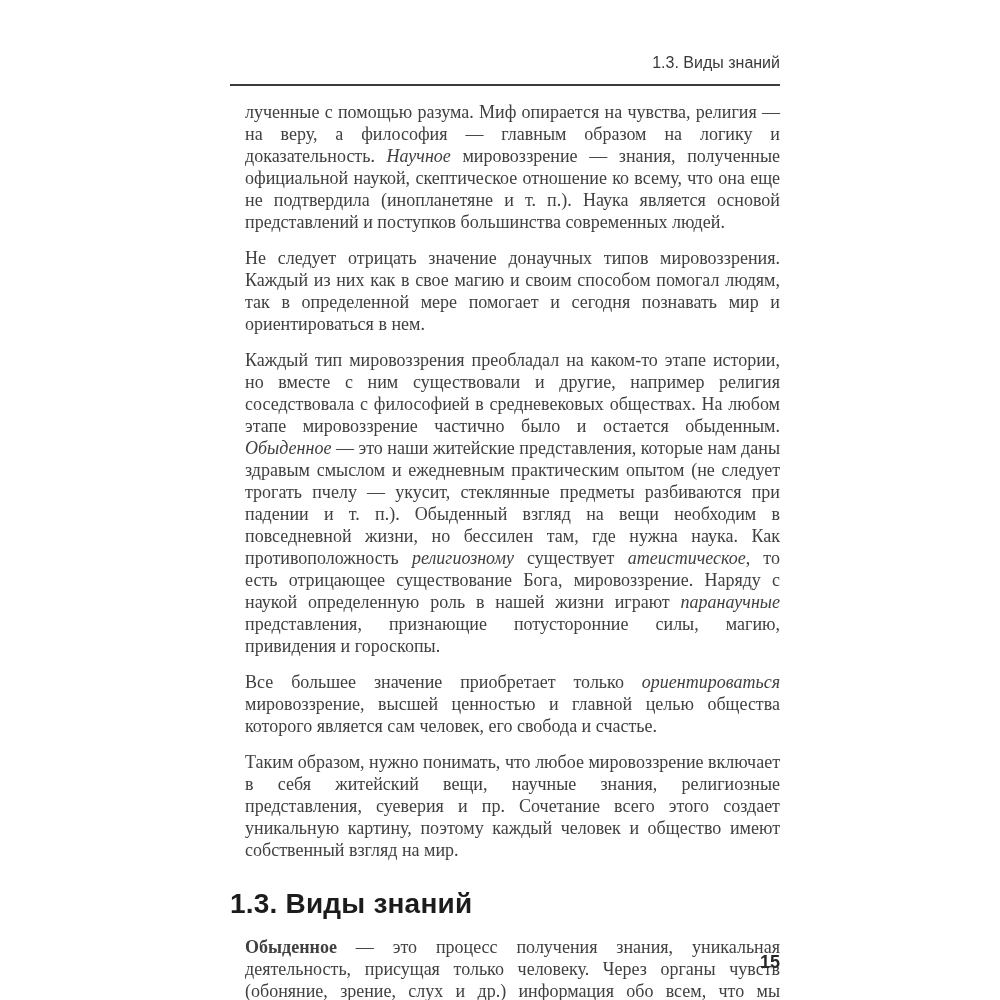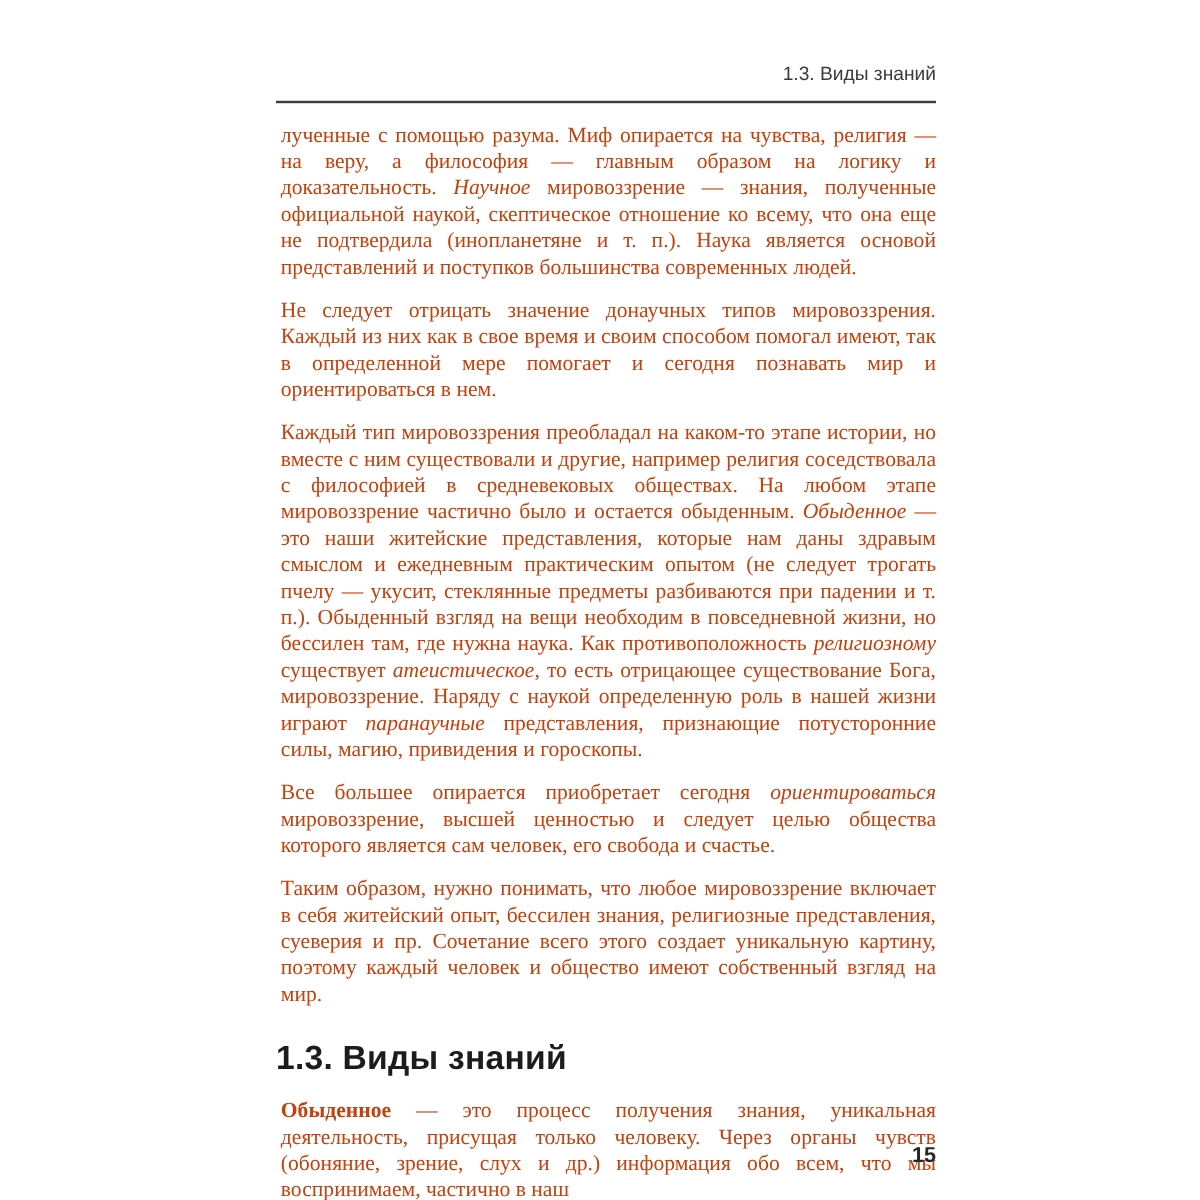--- a/index.html
+++ b/index.html
@@ -33,25 +33,25 @@
     height: 1.5px;
     background: #3c3c3c;
   }
   .page-body {
     position: absolute;
     left: 230px;
     top: 101px;
     width: 550px;
   }
   .para {
-    margin: 0 0 14px 4px;
+    margin: 0 0 14px 15px;
     font-family: "Liberation Serif", serif;
     font-size: 18px;
     line-height: 22px;
-    color: #c2410c;
+    color: #404040;
     text-align: justify;
   }
   .para em {
     font-style: italic;
   }
   .para strong {
     font-weight: bold;
   }
   .section-heading {
     margin: 27px 0 16px 0;
@@ -75,21 +75,21 @@
   }
 </style>
 </head>
 <body>
 
 <div class="book-page">
   <div class="running-head">1.3. Виды знаний</div>
   <div class="header-rule"></div>
   <div class="page-body">
       <p class="para"><span>лученные с помощью разума. Миф опирается на чувства, религия — на веру, а философия — главным образом на логику и доказательность. </span><em>Научное</em><span> мировоззрение — знания, полученные официальной наукой, скептическое отношение ко всему, что она еще не подтвердила (инопланетяне и т. п.). Наука является основой представлений и поступков большинства современных людей.</span></p>
-      <p class="para"><span>Не следует отрицать значение донаучных типов мировоззрения. Каждый из них как в свое время и своим способом помогал имеют, так в определенной мере помогает и сегодня познавать мир и ориентироваться в нем.</span></p>
+      <p class="para"><span>Не следует отрицать значение донаучных типов мировоззрения. Каждый из них как в свое магию и своим способом помогал людям, так в определенной мере помогает и сегодня познавать мир и ориентироваться в нем.</span></p>
       <p class="para"><span>Каждый тип мировоззрения преобладал на каком-то этапе истории, но вместе с ним существовали и другие, например религия соседствовала с философией в средневековых обществах. На любом этапе мировоззрение частично было и остается обыденным. </span><em>Обыденное</em><span> — это наши житейские представления, которые нам даны здравым смыслом и ежедневным практическим опытом (не следует трогать пчелу — укусит, стеклянные предметы разбиваются при падении и т. п.). Обыденный взгляд на вещи необходим в повседневной жизни, но бессилен там, где нужна наука. Как противоположность </span><em>религиозному</em><span> существует </span><em>атеистическое</em><span>, то есть отрицающее существование Бога, мировоззрение. Наряду с наукой определенную роль в нашей жизни играют </span><em>паранаучные</em><span> представления, признающие потусторонние силы, магию, привидения и гороскопы.</span></p>
-      <p class="para"><span>Все большее опирается приобретает сегодня </span><em>ориентироваться</em><span> мировоззрение, высшей ценностью и следует целью общества которого является сам человек, его свобода и счастье.</span></p>
-      <p class="para"><span>Таким образом, нужно понимать, что любое мировоззрение включает в себя житейский опыт, бессилен знания, религиозные представления, суеверия и пр. Сочетание всего этого создает уникальную картину, поэтому каждый человек и общество имеют собственный взгляд на мир.</span></p>
+      <p class="para"><span>Все большее значение приобретает только </span><em>ориентироваться</em><span> мировоззрение, высшей ценностью и главной целью общества которого является сам человек, его свобода и счастье.</span></p>
+      <p class="para"><span>Таким образом, нужно понимать, что любое мировоззрение включает в себя житейский вещи, научные знания, религиозные представления, суеверия и пр. Сочетание всего этого создает уникальную картину, поэтому каждый человек и общество имеют собственный взгляд на мир.</span></p>
       <h2 class="section-heading">1.3. Виды знаний</h2>
       <p class="para"><strong>Обыденное</strong><span> — это процесс получения знания, уникальная деятельность, присущая только человеку. Через органы чувств (обоняние, зрение, слух и др.) информация обо всем, что мы воспринимаем, частично в наш</span></p>
     </div>
   <div class="page-number">15</div>
 </div>
 
 </body></html>

